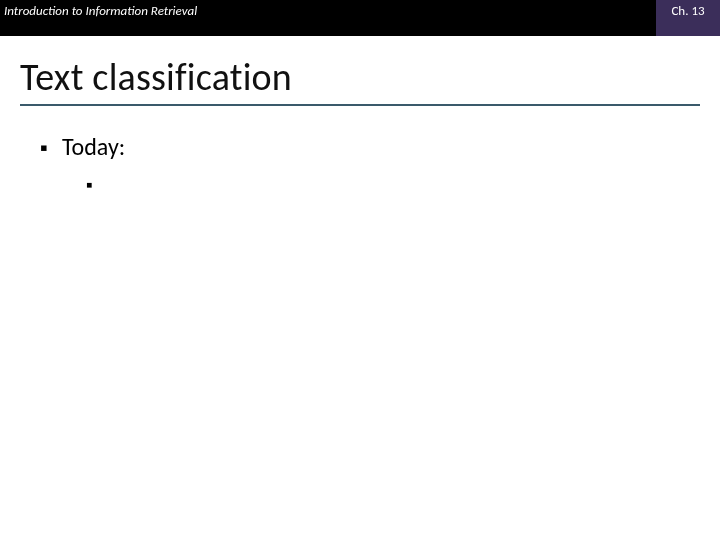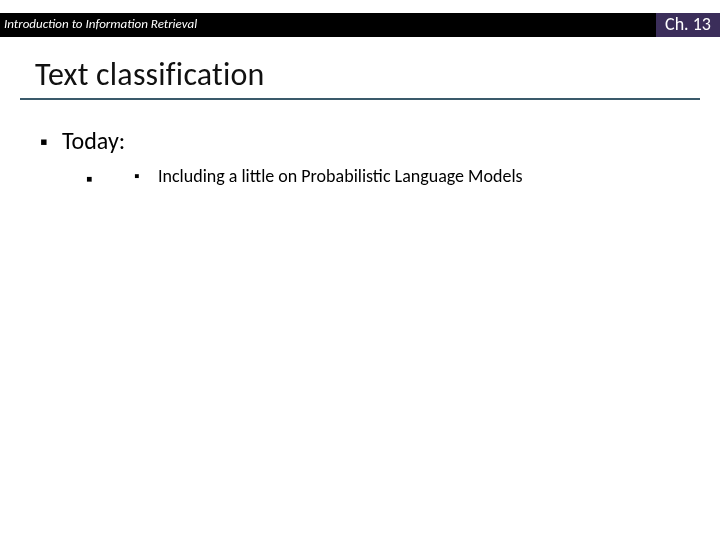--- a/index.html
+++ b/index.html
@@ -1,21 +1,21 @@
 <!DOCTYPE html>
 <html><head>
 <meta charset="utf-8">
 <style>
   * { margin: 0; padding: 0; box-sizing: border-box; }
   html, body { width: 720px; height: 540px; font-family: Calibri, "Segoe UI", Arial, sans-serif; background: #fff; color: #000; }
-  .header-bar { display: flex; width: 100%; height: 24px; margin-top: 13px; }
+  .header-bar { display: flex; width: 100%; height: 36px; }
   .header-left { flex: 1; background: #000; color: #fff; font-style: italic; font-size: 13px; padding: 2px 4px 0 4px; line-height: 18px; }
-  .header-right { width: 64px; background: #3b2e5a; color: #fff; font-size: 18px; text-align: center; line-height: 22px; }
+  .header-right { width: 64px; background: #3b2e5a; color: #fff; font-size: 13px; text-align: center; line-height: 22px; }
   .title-block { padding: 18px 20px 6px 20px; }
-  .title-block h1 { font-weight: 400; font-size: 32px; color: #111; letter-spacing: 0.2px; margin-left: 15px; }
+  .title-block h1 { font-weight: 400; font-size: 38px; color: #111; letter-spacing: 0.2px; }
   .title-rule { height: 2px; background: #3a5a6b; margin: 4px 0 0 0; }
   .content { padding: 20px 28px 0 40px; font-size: 22px; }
   ul { list-style: none; }
   li { position: relative; padding-left: 24px; margin-bottom: 0; }
   li::before { content: "▪"; position: absolute; left: 0; top: 0; font-size: 0.85em; line-height: 1.5; }
   .lvl1 > li { font-size: 24px; padding-left: 22px; }
   .lvl1 > li::before { font-size: 0.9em; }
   .lvl2 { margin-top: 10px; padding-left: 24px; }
   .lvl2 > li { font-size: 22px; margin-bottom: 4px; }
   .lvl3 { margin-top: 4px; margin-bottom: 22px; padding-left: 24px; }
@@ -33,22 +33,17 @@
   <h1>Text classification</h1>
   <div class="title-rule"></div>
 </div>
 
 <div class="content">
   <ul class="lvl1">
     <li>
       <span>Today:</span>
       <ul class="lvl2">
         <li>
-          <ul class="lvl3">
-            <li>
-              <span>Including a little on Probabilistic Language Models</span>
-            </li>
-          </ul>
         </li>
       </ul>
     </li>
   </ul>
 </div>
 
 </body></html>

